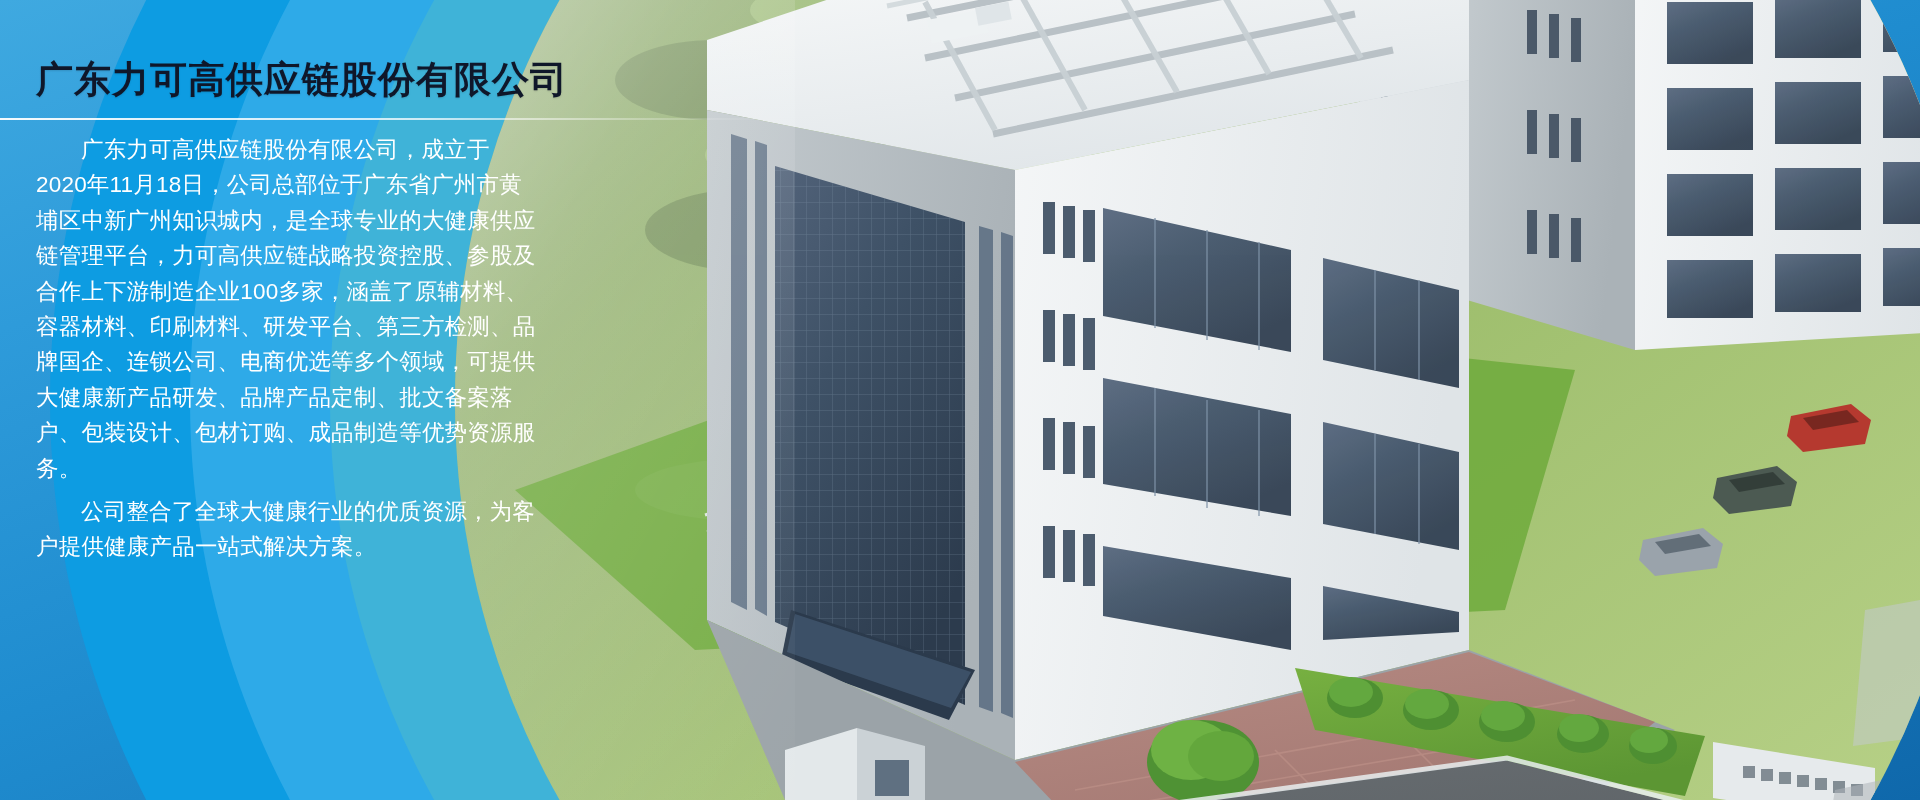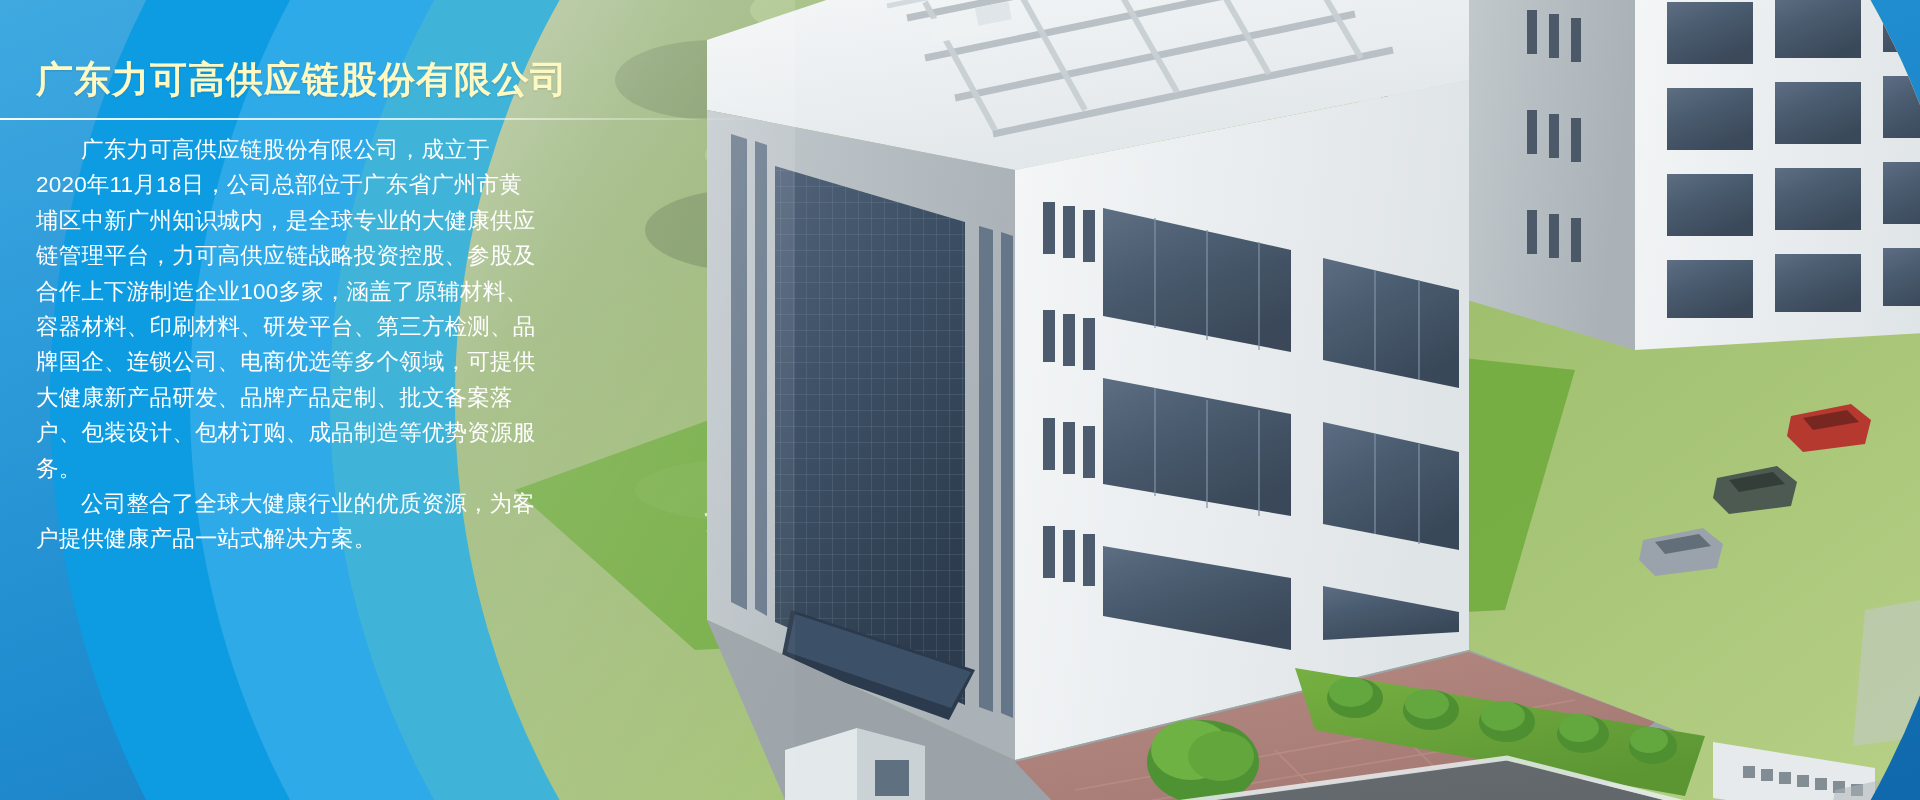--- a/index.html
+++ b/index.html
@@ -85,21 +85,21 @@
     height: 800px;
     color: #ffffff;
   }
   .company-title {
     position: absolute;
     left: 36px;
     top: 55px;
     font-size: 37px;
     font-weight: bold;
     letter-spacing: 1px;
-    color: #fef9c3;
+    color: #0f172a;
     text-shadow: 0 1px 2px rgba(0,0,0,.12);
     white-space: nowrap;
   }
   .title-rule {
     position: absolute;
     left: 0;
     top: 118px;
     width: 770px;
     height: 2px;
     background: linear-gradient(to right, rgba(255,255,255,.95) 0%, rgba(255,255,255,.75) 55%, rgba(255,255,255,0) 100%);
@@ -108,21 +108,21 @@
     position: absolute;
     left: 36px;
     top: 132px;
     width: 500px;
     font-size: 22.5px;
     line-height: 35.4px;
     color: #ffffff;
     letter-spacing: .2px;
   }
   .para { margin: 0; text-indent: 2em; }
-  .para + .para { margin-top: 0; }
+  .para + .para { margin-top: 8px; }
 </style>
 </head>
 <body>
 
 <div id="stage">
 
   <div class="bg-gradient"></div>
 
   <div class="arc arc-1"></div>
   <div class="arc arc-2"></div>

